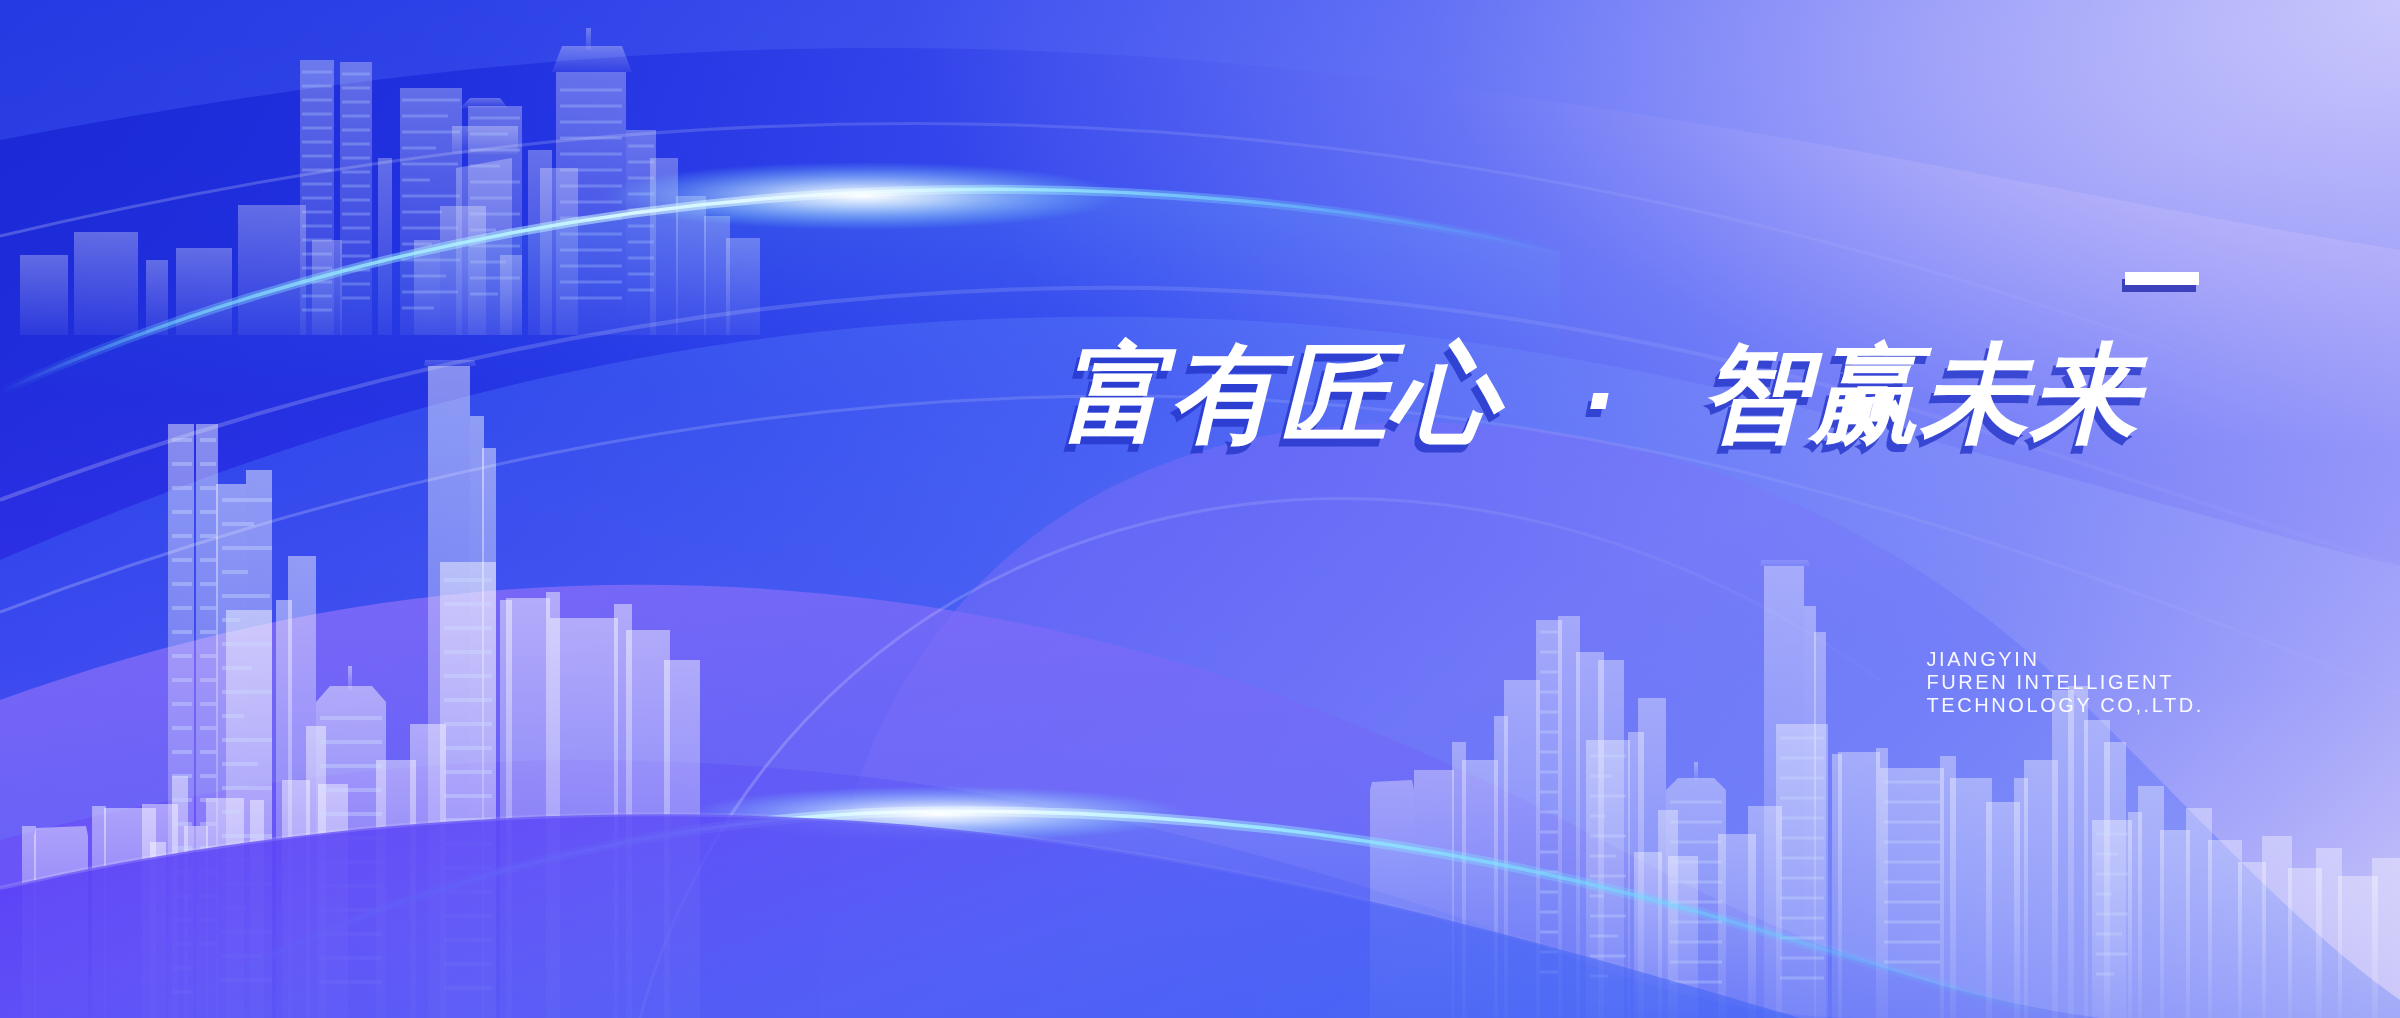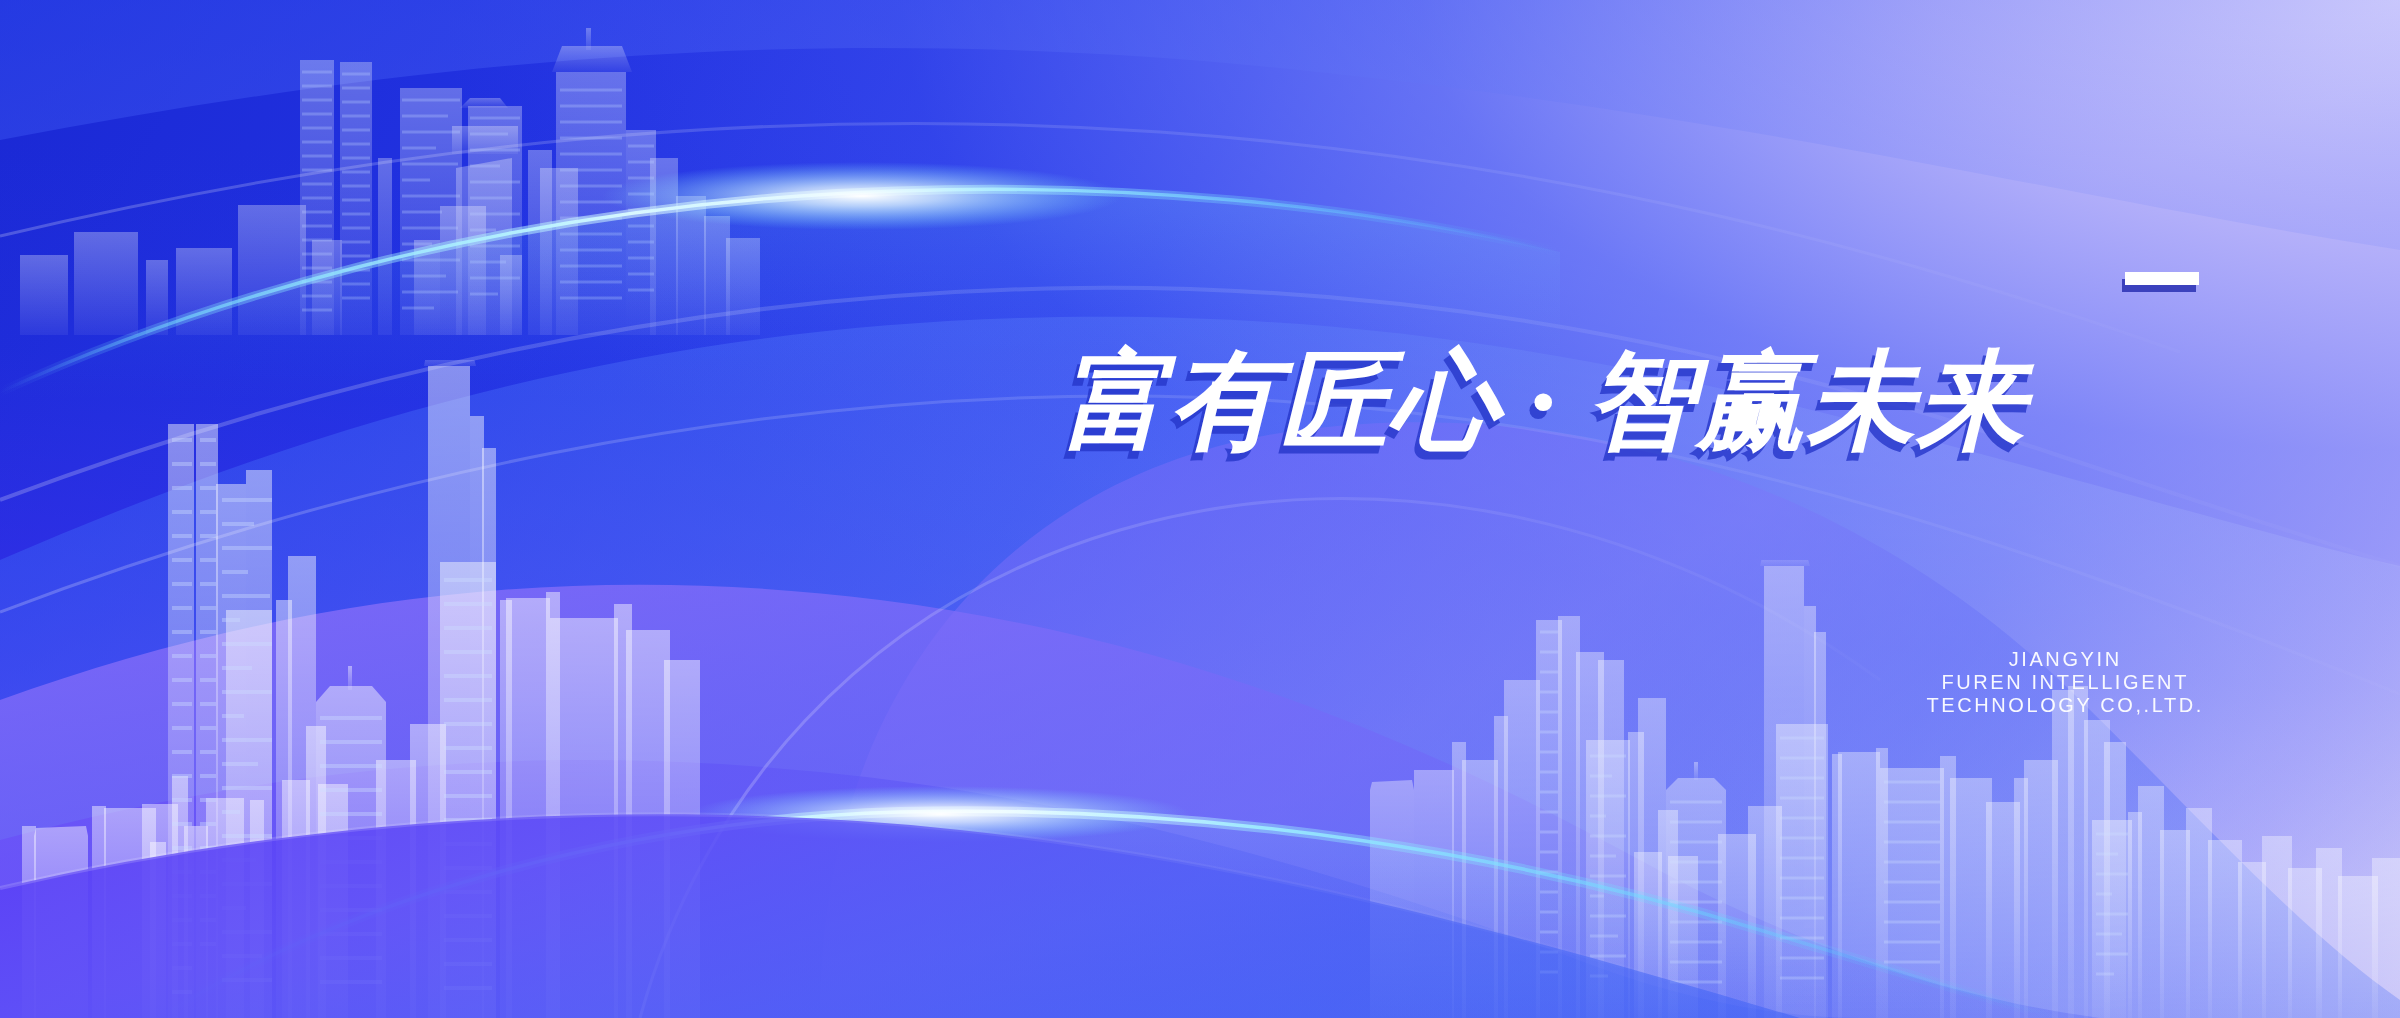--- a/index.html
+++ b/index.html
@@ -25,32 +25,32 @@
   #tick {
     position:absolute; left:2125px; top:272px;
     width:74px; height:13px; background:#ffffff;
     box-shadow:-3px 7px 0 0 rgba(26,34,168,0.75);
   }
   #headline {
     position:absolute; left:1060px; top:348px; width:1150px;
     font-size:108px; line-height:1.0; font-weight:bold; font-style:italic;
     color:#ffffff; letter-spacing:2px; white-space:nowrap;
     text-shadow:-5px 8px 0 rgba(36,52,200,0.78);
-    font-family:Liberation Serif, serif;
+    font-family:Liberation Mono, monospace;
   }
   #subtitle {
     position:absolute; left:1425px; top:508px; width:790px;
     font-size:50px; line-height:1.0; color:#ffffff;
     letter-spacing:11px; white-space:nowrap; text-align:right;
     text-shadow:-2px 4px 0 rgba(60,78,215,0.55);
     font-family:"Liberation Sans","DejaVu Sans",sans-serif;
   }
   #company-en {
     position:absolute; right:196px; top:648px;
-    text-align:center; color:#ffffff; letter-spacing:2.6px;
+    text-align:left; color:#ffffff; letter-spacing:2.6px;
     font-size:20px; line-height:23px; opacity:0.95;
     font-family:"Liberation Sans", sans-serif;
   }
   #company-en div { white-space:nowrap; }
 </style>
 </head>
 <body>
 
 <div id="banner">
 

